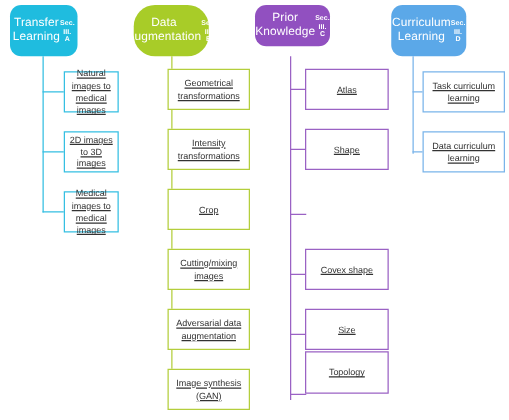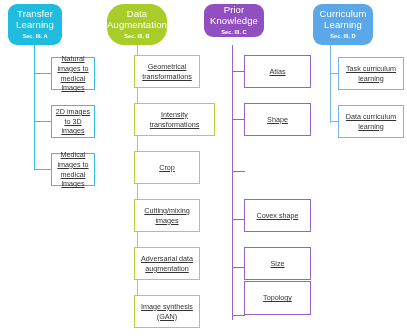--- a/index.html
+++ b/index.html
@@ -19,21 +19,21 @@
     height: 336px;
     background: #ffffff;
   }
 
   
   .root-node {
     position: absolute;
     border-radius: 9px;
     color: #ffffff;
     display: flex;
-    flex-direction: column;
+    flex-direction: row;
     align-items: center;
     justify-content: center;
     text-align: center;
     line-height: 1.15;
     box-sizing: border-box;
     padding: 2px 3px;
   }
   .root-title {
     font-size: 9.5px;
     letter-spacing: .1px;
@@ -117,21 +117,21 @@
 
   <div class="trunk ln2" style="left:137px; top:45px; height:275px;"></div>
   <div class="branch ln2" style="left:137px; top:71px; width:18px;"></div>
   <div class="branch ln2" style="left:137px; top:119px; width:18px;"></div>
   <div class="branch ln2" style="left:137px; top:175px; width:18px;"></div>
   <div class="branch ln2" style="left:137px; top:219px; width:18px;"></div>
   <div class="branch ln2" style="left:137px; top:267px; width:18px;"></div>
   <div class="branch ln2" style="left:137px; top:315px; width:18px;"></div>
 
   <div class="leaf c2" style="left:134px; top:55px; width:66px; height:33px;">Geometrical transformations</div>
-  <div class="leaf c2" style="left:134px; top:103px; width:81px; height:33px;">Intensity transformations</div>
+  <div class="leaf c2" style="left:134px; top:103px; width:66px; height:33px;">Intensity transformations</div>
   <div class="leaf c2" style="left:134px; top:151px; width:66px; height:33px;">Crop</div>
   <div class="leaf c2" style="left:134px; top:199px; width:66px; height:33px;">Cutting/mixing images</div>
   <div class="leaf c2" style="left:134px; top:247px; width:66px; height:33px;">Adversarial data augmentation</div>
   <div class="leaf c2" style="left:134px; top:295px; width:66px; height:33px;">Image synthesis (GAN)</div>
 
   <div class="root-node bg3" style="left:204px; top:4px; width:60px; height:33px;">
     <div class="root-title">Prior
 Knowledge</div>
     <div class="root-sec">Sec. III. C</div>
   </div>

